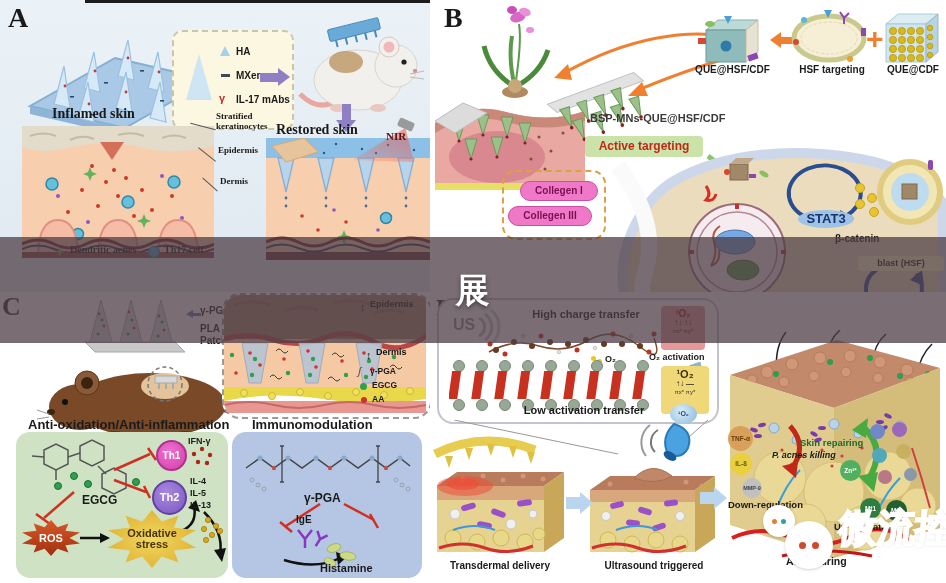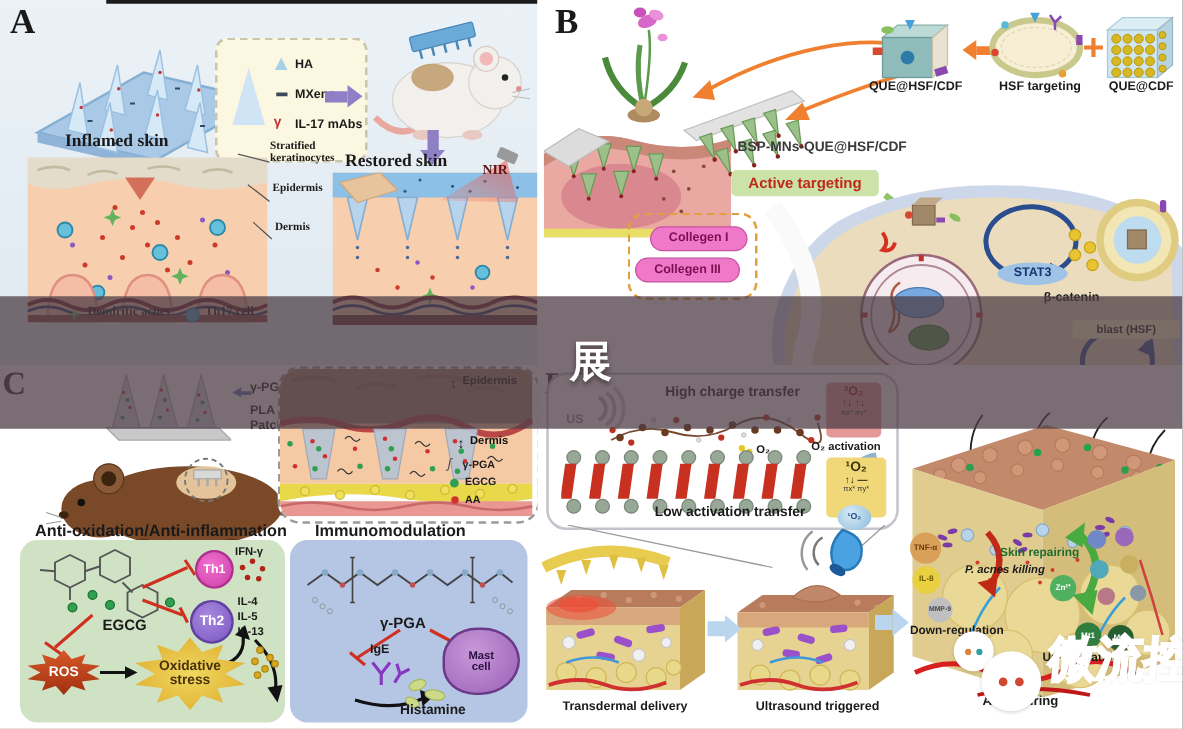--- a/index.html
+++ b/index.html
@@ -400,21 +400,21 @@
           <rect x="50" y="96" width="4" height="5"></rect>
           <rect x="4" y="50" width="5" height="4"></rect>
           <rect x="96" y="50" width="5" height="4"></rect>
         </g>
       <ellipse cx="50" cy="42" rx="20" ry="12" fill="#78a8e0" stroke="#4878b0"></ellipse>
       <ellipse cx="58" cy="70" rx="16" ry="10" fill="#5a9a50" stroke="#3a7a38"></ellipse>
       <path d="M26,66 q7,-12 3,-24 q-3,-10 6,-16 m-9,40 q10,-4 8,-16" stroke="#b05a40" stroke-width="2" fill="none"></path>
     </svg>
 
     <div class="abs pill" style="left:368px;top:210px;width:56px;height:18px;background:#9fc3e6;border-radius:50%">
-      <span class="t b" style="font-size:10px;color:#16336e">STAT3</span>
+      <span class="t b" style="font-size:13px;color:#16336e">STAT3</span>
     </div>
     <span class="abs t b" style="left:405px;top:233px;font-size:10px">β-catenin</span>
     <div class="abs pill" style="left:428px;top:256px;width:86px;height:15px;background:#fef9c3;border-radius:3px">
       <span class="t b" style="font-size:9px">blast (HSF)</span>
     </div>
 
     <div class="abs" style="left:72px;top:170px;width:100px;height:66px;border:2px dashed #e0a040;border-radius:14px">
       <div class="abs pill" style="left:16px;top:9px;width:76px;height:18px;background:#f078c8;border:1px solid #c850a0">
         <span class="t b" style="font-size:10px;color:#7a1050">Collegen I</span>
       </div>
@@ -673,33 +673,29 @@
             <ellipse cx="102" cy="116" rx="7" ry="4" transform="rotate(-20 102 116)"></ellipse>
             <ellipse cx="116" cy="124" rx="8" ry="4" transform="rotate(10 116 124)"></ellipse>
             <ellipse cx="98" cy="130" rx="6" ry="3.5" transform="rotate(30 98 130)"></ellipse>
           </g>
         <g stroke="#8838c0" stroke-width="2.5" fill="none">
             <path d="M66,98 l7,9 7,-9 M73,107 v9"></path>
             <path d="M84,100 l5,7 6,-6 M89,107 l-2,8" transform="rotate(18 88 104)"></path>
           </g>
       </svg>
       <span class="abs t b" style="left:64px;top:82px;font-size:10px">IgE</span>
-      <div class="abs" style="left:122px;top:70px;width:58px;height:50px;border-radius:48% 52% 55% 45%;background:radial-gradient(circle at 40% 35%,#c898d8,#9a60b8);border:2px solid #6a3a88;display:flex;flex-direction:column;align-items:center;justify-content:center">
-        <span class="t b" style="font-size:9px;color:#2a1040;line-height:1">Mast</span>
-        <span class="t b" style="font-size:9px;color:#2a1040;line-height:1">cell</span>
-      </div>
       <span class="abs t b" style="left:88px;top:130px;font-size:11px">Histamine</span>
     </div>
   </section>
 
   <section class="abs" style="left:430px;top:292px;width:290px;height:291px;background:#fff">
     <span class="abs t ts b" style="left:6px;top:2px;font-size:24px;color:#333">D</span>
 
     <div class="abs" style="left:7px;top:6px;width:278px;height:122px;background:#fff;border:2px solid #c4c4cc;border-radius:16px">
-      <span class="abs t b" style="left:14px;top:30px;font-size:10px;color:#909090">US</span>
+      <span class="abs t b" style="left:14px;top:16px;font-size:16px;color:#909090">US</span>
       <svg class="abs" style="left:32px;top:6px" width="40" height="40" viewBox="0 0 40 40">
         <path d="M8,12 a10,10 0 0 1 0,18" stroke="#b8b8b8" stroke-width="3" fill="none"></path>
         <path d="M14,8 a16,16 0 0 1 0,26" stroke="#c4c4c4" stroke-width="3" fill="none"></path>
         <path d="M20,4 a22,22 0 0 1 0,34" stroke="#d0d0d0" stroke-width="3" fill="none"></path>
       </svg>
       <span class="abs t b c" style="left:72px;top:8px;width:150px;font-size:11px">High charge transfer</span>
       <svg class="abs" style="left:45px;top:26px" width="175" height="34" viewBox="0 0 175 34">
         <path d="M5,26 Q30,12 55,20 T105,14 T155,20 170,12" stroke="#7a4a30" stroke-width="1.5" fill="none"></path>
         <g fill="#6a3a20">
             <circle cx="12" cy="24" r="3"></circle>

